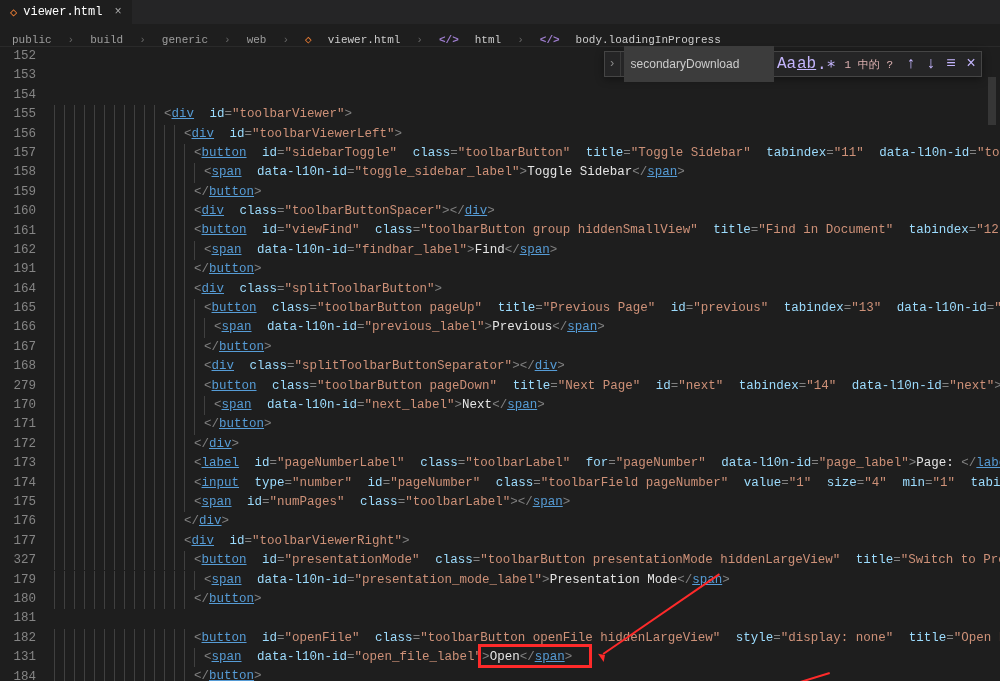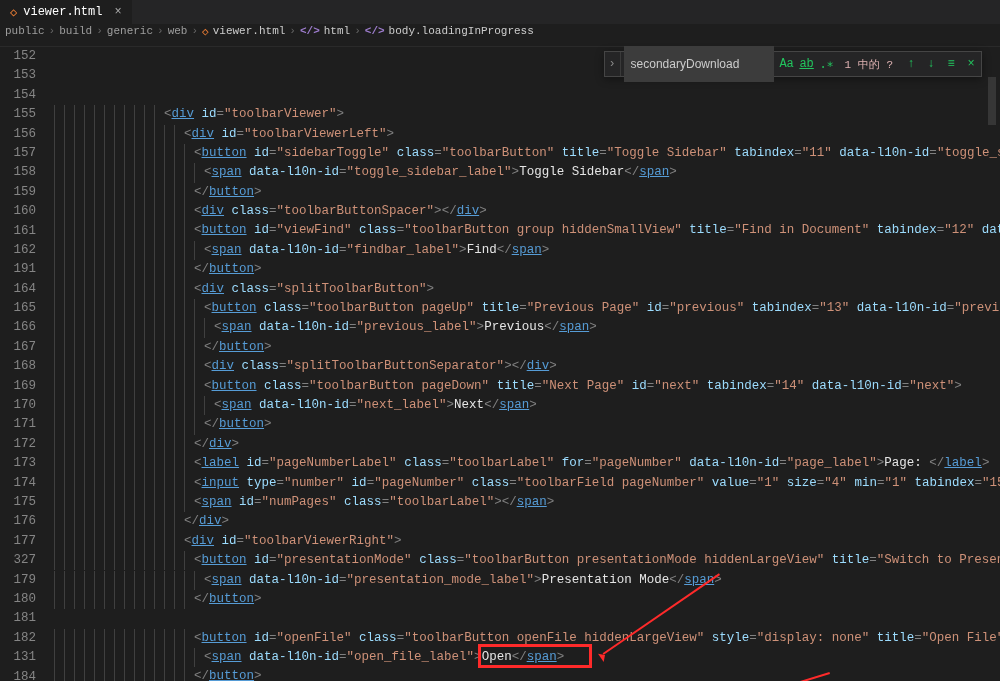--- a/index.html
+++ b/index.html
@@ -26,23 +26,23 @@
   gap: 6px;
   font-size: 12px;
   cursor: pointer;
 }
 .tab .file-icon { color: #e37933; }
 .tab .close { color: #aaa; margin-left: 6px; }
 .breadcrumbs {
   height: 22px;
   background: #1e1e1e;
   display: flex;
-  align-items: flex-start;
-  padding: 0 5px;
-  gap: 4px;
+  align-items: flex-end;
+  padding: 0 12px;
+  gap: 16px;
   font-size: 11px;
   color: #9e9e9e;
   border-bottom: 1px solid #2a2a2a;
 }
 .breadcrumbs .chev { color: #666; }
 .breadcrumbs .seg { cursor: pointer; }
 .breadcrumbs .seg.file { color: #cccccc; }
 .breadcrumbs .html-icon { color: #e37933; }
 .breadcrumbs .tag-icon { color: #9e7dce; font-weight: bold; }
 .editor-wrap { position: relative; }
@@ -69,21 +69,21 @@
   color: #ccc;
   height: 20px;
   width: 150px;
   padding: 17px 6px;
   font-size: 12px;
   margin: 0 3px;
 }
 .find-icon {
   width: 20px; height: 20px;
   display: inline-flex; align-items: center; justify-content: center;
-  color: #22c55e; cursor: pointer; font-size: 12px;
+  color: #c4b5fd; cursor: pointer; font-size: 16px;
 }
 .find-status { color: #e0b3b3; font-size: 11px; margin: 16px 8px; white-space: nowrap; }
 .editor {
   display: flex;
   font-size: 12.5px;
   line-height: 1.55;
   overflow: hidden;
 }
 .gutter {
   width: 50px;
@@ -99,21 +99,21 @@
   white-space: pre;
   color: #d4d4d4;
   position: relative;
   padding-left: 4px;
   overflow: hidden;
 }
 .code .row { height: 19.4px; }
 .ind { display: inline-block; border-left: 1px solid #404040; width: 10px; }
 .p  { color: #808080; }
 .t  { color: #569cd6; text-decoration: underline; }
-.a  { color: #9cdcfe; }
+.a  { color: #9cdcfe; margin-left: 8px; }
 .s  { color: #ce9178; }
 .tx { color: #e5e5e5; margin-top: 36px; }
 
 .redbox {
   position: absolute;
   border: 3px solid #ff2a2a;
   pointer-events: none;
   z-index: 5;
 }
 .scrollbox {
@@ -181,21 +181,21 @@
         <div class="ln">159</div>
         <div class="ln">160</div>
         <div class="ln">161</div>
         <div class="ln">162</div>
         <div class="ln">191</div>
         <div class="ln">164</div>
         <div class="ln">165</div>
         <div class="ln">166</div>
         <div class="ln">167</div>
         <div class="ln">168</div>
-        <div class="ln">169</div>
+        <div class="ln">279</div>
         <div class="ln">170</div>
         <div class="ln">171</div>
         <div class="ln">172</div>
         <div class="ln">173</div>
         <div class="ln">174</div>
         <div class="ln">175</div>
         <div class="ln">176</div>
         <div class="ln">177</div>
         <div class="ln">327</div>
         <div class="ln">179</div>

